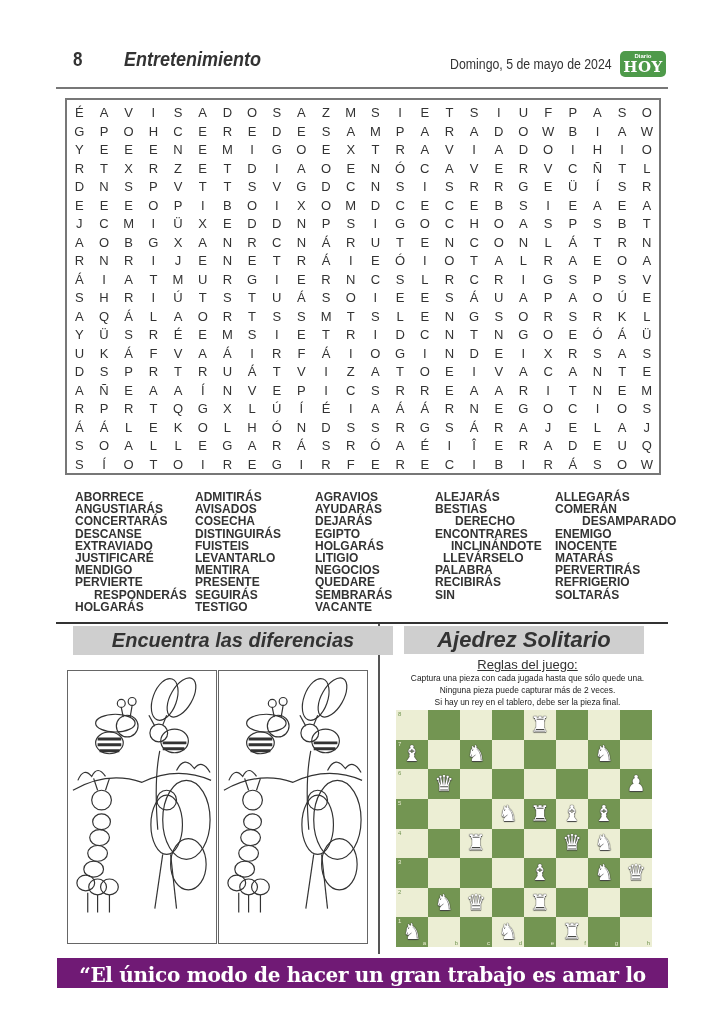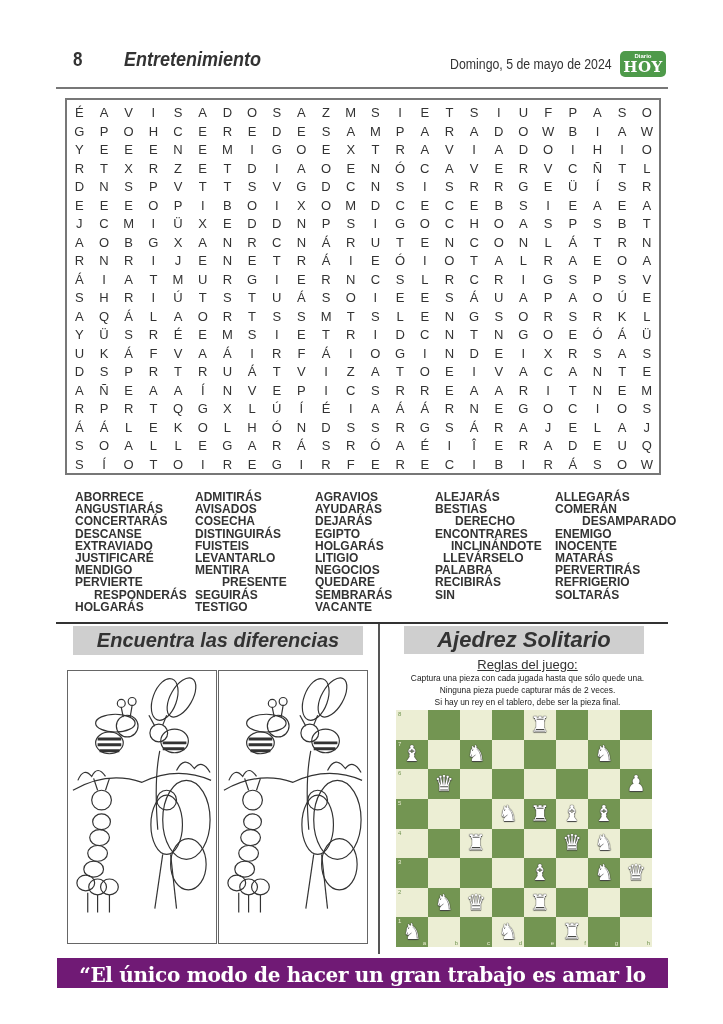--- a/index.html
+++ b/index.html
@@ -18,21 +18,21 @@
   .wordsearch { position: absolute; left: 65px; top: 98px; width: 596px; height: 377px; border: 2px solid #777; padding: 4px 0 0 0; }
   .ws-row { display: flex; height: 18.5px; }
   .ws-cell { width: 24.8px; text-align: center; font-size: 13px; line-height: 18.5px; color: #333; }
 
   .wordlist { position: absolute; left: 75px; top: 491px; width: 590px; display: grid; grid-template-columns: 120px 120px 120px 120px 120px; grid-auto-flow: column; grid-template-rows: repeat(10, 12.2px); }
   .word { font-size: 12px; line-height: 12.2px; font-weight: bold; color: #333; white-space: nowrap; }
 
   .rule-mid { position: absolute; left: 56px; top: 622px; width: 612px; height: 2px; background: #333; }
   .vdivider { position: absolute; left: 378px; top: 624px; width: 1.5px; height: 330px; background: #555; }
 
-  .diff-title { position: absolute; left: 73px; top: 626px; width: 290px; height: 29px; background: #cfcfcf; text-align: center; font-size: 20px; font-weight: bold; font-style: italic; color: #333; line-height: 29px; }
+  .diff-title { position: absolute; left: 73px; top: 626px; width: 320px; height: 29px; background: #cfcfcf; text-align: center; font-size: 20px; font-weight: bold; font-style: italic; color: #333; line-height: 29px; }
   .diff-panel { position: absolute; top: 670px; width: 150px; height: 274px; border: 1.5px solid #666; background: #fff; }
   .diff-panel svg { width: 100%; height: 100%; display: block; }
 
   .chess-title { position: absolute; left: 404px; top: 626px; width: 240px; height: 28px; background: #cfcfcf; text-align: center; font-size: 22px; font-weight: bold; font-style: italic; color: #333; line-height: 28px; }
   .rules-head { position: absolute; left: 390px; top: 657px; width: 275px; text-align: center; font-size: 13px; text-decoration: underline; color: #333; }
   .rules-line { position: absolute; left: 390px; width: 275px; text-align: center; font-size: 8.4px; color: #222; }
 
   .board { position: absolute; left: 396px; top: 710px; width: 256px; height: 237px; display: grid; grid-template-columns: repeat(8, 1fr); grid-template-rows: repeat(8, 1fr); }
   .sq { position: relative; display: flex; align-items: center; justify-content: center; }
   .sq.light { background: #eceed4; }
@@ -592,21 +592,21 @@
     <span class="word" style="grid-area: 8 / 1;">PERVIERTE</span>
     <span class="word" style="grid-area: 9 / 1; padding-left: 19px;">RESPONDERÁS</span>
     <span class="word" style="grid-area: 10 / 1;">HOLGARÁS</span>
     <span class="word" style="grid-area: 1 / 2;">ADMITIRÁS</span>
     <span class="word" style="grid-area: 2 / 2;">AVISADOS</span>
     <span class="word" style="grid-area: 3 / 2;">COSECHA</span>
     <span class="word" style="grid-area: 4 / 2;">DISTINGUIRÁS</span>
     <span class="word" style="grid-area: 5 / 2;">FUISTEIS</span>
     <span class="word" style="grid-area: 6 / 2;">LEVANTARLO</span>
     <span class="word" style="grid-area: 7 / 2;">MENTIRA</span>
-    <span class="word" style="grid-area: 8 / 2; margin-left: 27px;">PRESENTE</span>
+    <span class="word" style="grid-area: 8 / 2;">PRESENTE</span>
     <span class="word" style="grid-area: 9 / 2;">SEGUIRÁS</span>
     <span class="word" style="grid-area: 10 / 2;">TESTIGO</span>
     <span class="word" style="grid-area: 1 / 3;">AGRAVIOS</span>
     <span class="word" style="grid-area: 2 / 3;">AYUDARÁS</span>
     <span class="word" style="grid-area: 3 / 3;">DEJARÁS</span>
     <span class="word" style="grid-area: 4 / 3;">EGIPTO</span>
     <span class="word" style="grid-area: 5 / 3;">HOLGARÁS</span>
     <span class="word" style="grid-area: 6 / 3;">LITIGIO</span>
     <span class="word" style="grid-area: 7 / 3;">NEGOCIOS</span>
     <span class="word" style="grid-area: 8 / 3;">QUEDARE</span>

